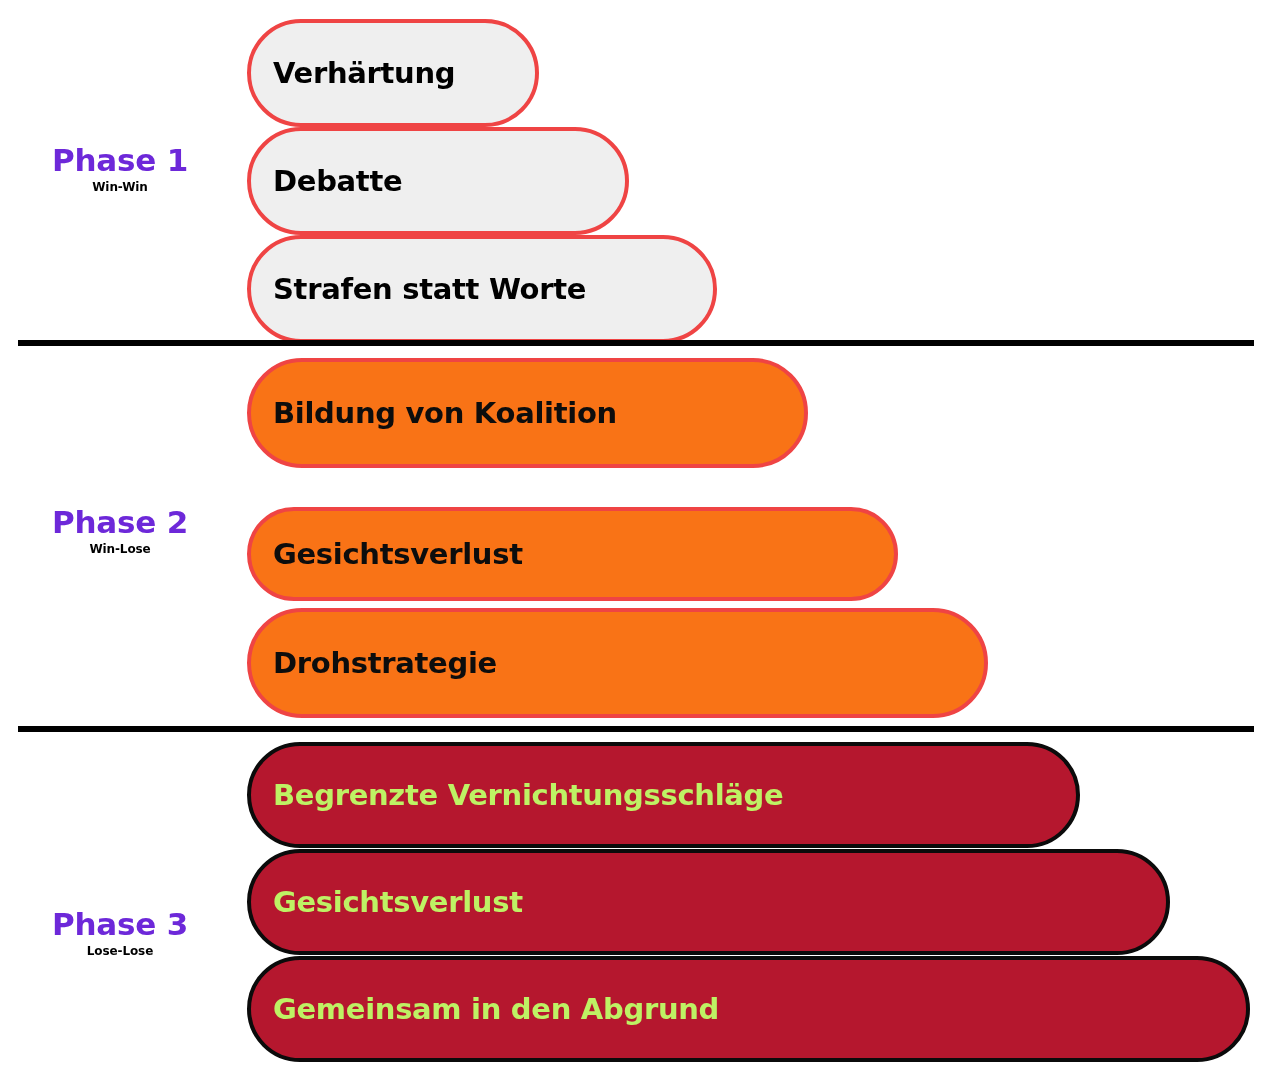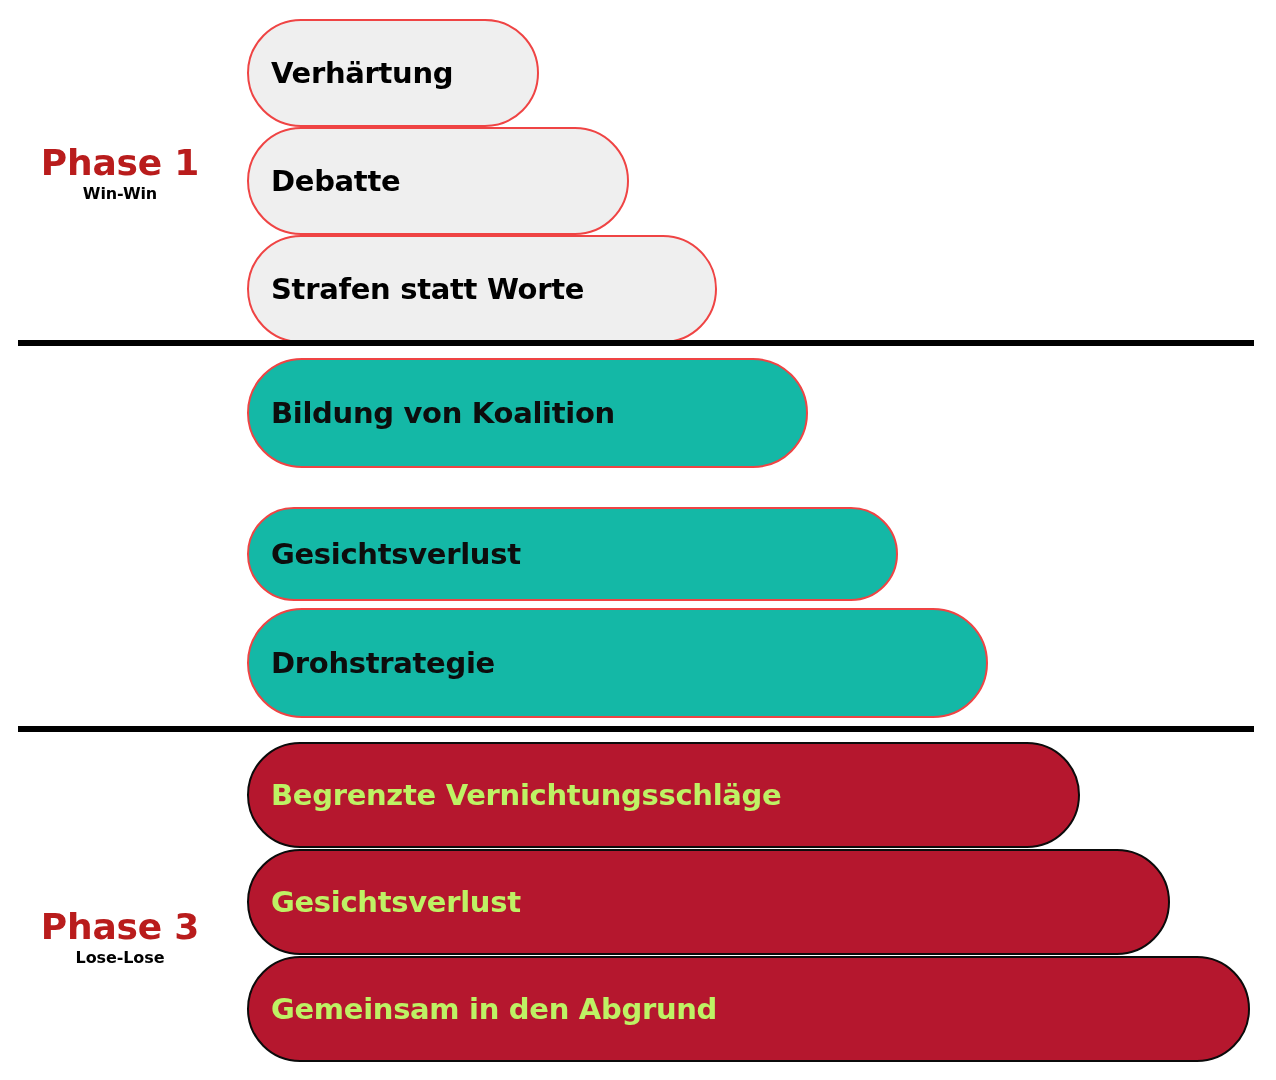--- a/index.html
+++ b/index.html
@@ -22,68 +22,68 @@
   
   .phase-label {
     position: absolute;
     left: 0;
     width: 240px;
     text-align: center;
     user-select: none;
   }
   .phase-label .phase-title {
     display: block;
-    font-size: 36px;
+    font-size: 31px;
     font-weight: 800;
-    color: #b91c1c;
+    color: #6d28d9;
     letter-spacing: -0.2px;
     line-height: 1.05;
   }
   .phase-label .phase-sub {
     display: block;
     margin-top: 4px;
-    font-size: 16px;
+    font-size: 12px;
     font-weight: 800;
     color: #000000;
     letter-spacing: -0.1px;
     line-height: 1.05;
   }
 
   
   .divider {
     position: absolute;
     left: 18px;
     width: 1236px;
     height: 6px;
     background: #000000;
   }
 
   
   .pill {
     position: absolute;
     left: 247px;
     box-sizing: border-box;
-    border: 2px solid #ef4444;
+    border: 4px solid #ef4444;
     border-radius: 999px;
     display: flex;
     align-items: center;
     overflow: hidden;
   }
   .pill .pill-label {
     padding-left: 22px;
     font-size: 29px;
     font-weight: 800;
     letter-spacing: -0.3px;
     white-space: nowrap;
   }
 
   .pill.tone-grey  { background: #efefef; }
   .pill.tone-grey  .pill-label { color: #000000; }
 
-  .pill.tone-blue  { background: #14b8a6; }
+  .pill.tone-blue  { background: #f97316; }
   .pill.tone-blue  .pill-label { color: #0d0d0d; }
 
   .pill.tone-red   { background: #b5172e; border-color: #0b0b0b; }
   .pill.tone-red   .pill-label { color: #bef264; }
 </style>
 </head>
 <body>
 
 <div class="canvas">
 
@@ -99,20 +99,24 @@
   <div class="pill tone-grey" style="top:127px; width:382px; height:108px;">
     <span class="pill-label">Debatte</span>
   </div>
 
   <div class="pill tone-grey" style="top:235px; width:470px; height:108px;">
     <span class="pill-label">Strafen statt Worte</span>
   </div>
 
   <div class="divider" style="top:340px;"></div>
 
+  <div class="phase-label" style="top:506px;">
+    <span class="phase-title">Phase 2</span>
+    <span class="phase-sub">Win-Lose</span>
+  </div>
 
   <div class="pill tone-blue" style="top:358px; width:561px; height:110px;">
     <span class="pill-label">Bildung von Koalition</span>
   </div>
 
   <div class="pill tone-blue" style="top:507px; width:651px; height:94px;">
     <span class="pill-label">Gesichtsverlust</span>
   </div>
 
   <div class="pill tone-blue" style="top:608px; width:741px; height:110px;text-align:right;">

